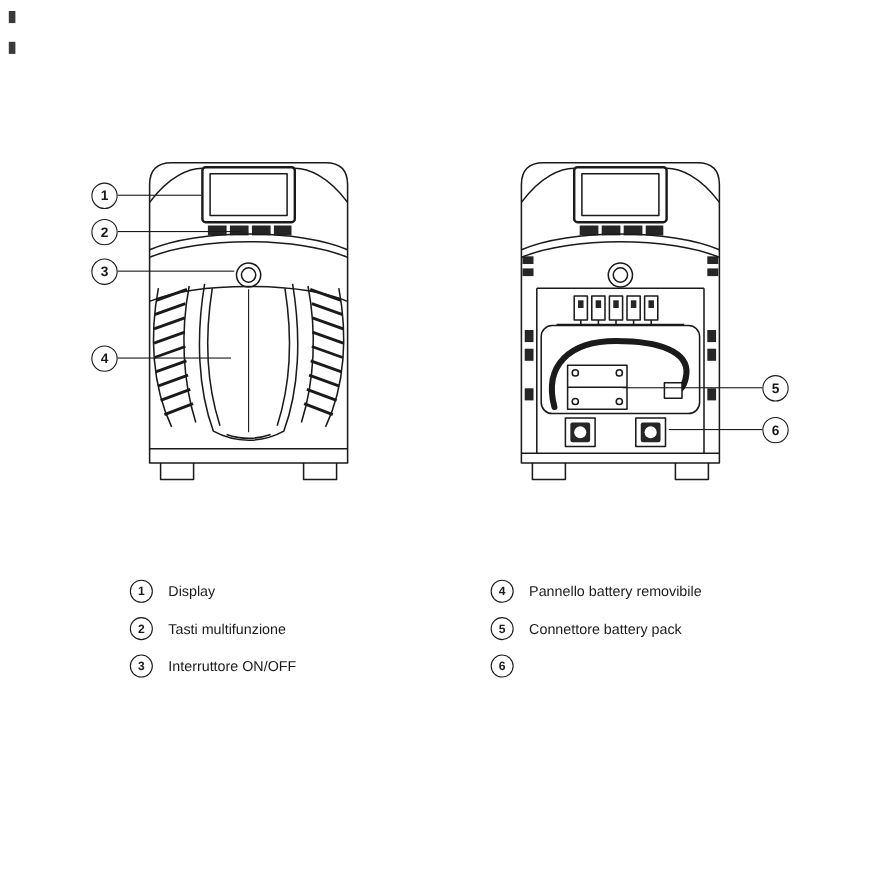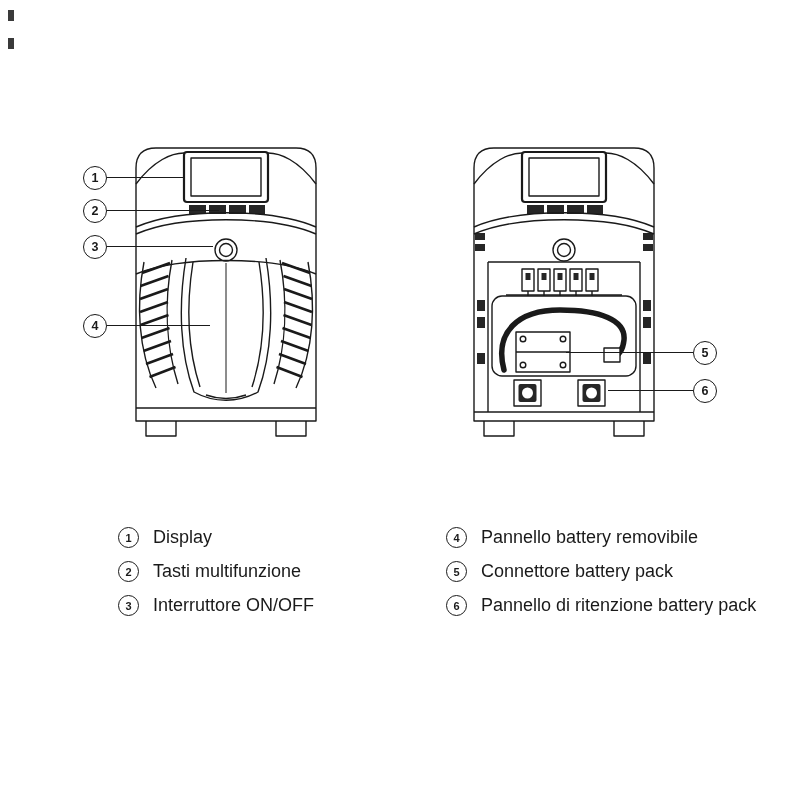--- a/index.html
+++ b/index.html
@@ -24,21 +24,21 @@
     display:flex; align-items:center; justify-content:center;
     font-size:12.5px; font-weight:bold; z-index:3;
   }
   .callout-line { position:absolute; height:0; border-top:1.4px solid #1a1a1a; z-index:2; }
   .legend-item { position:absolute; display:flex; align-items:center; gap:14px; }
   .badge {
     width:21px; height:21px; box-sizing:border-box; border:1.5px solid #1a1a1a;
     border-radius:50%; display:flex; align-items:center; justify-content:center;
     font-size:11px; font-weight:bold; flex:0 0 auto; background:#fff;
   }
-  .legend-label { font-size:18px; white-space:nowrap; }
+  .legend-label { font-size:13px; white-space:nowrap; }
   .artifact { position:absolute; background:#3a3a3a; }
 </style>
 </head>
 <body>
 
 <div class="page">
 
   <div class="artifact" style="left:8px; top:10px; width:6px; height:11px;"></div>
   <div class="artifact" style="left:8px; top:38px; width:6px; height:11px;"></div>
 
@@ -243,17 +243,16 @@
     <div class="legend-item" style="left:446px; top:527px;">
       <span class="badge">4</span>
       <span class="legend-label">Pannello battery removibile</span>
     </div>
     <div class="legend-item" style="left:446px; top:561px;">
       <span class="badge">5</span>
       <span class="legend-label">Connettore battery pack</span>
     </div>
     <div class="legend-item" style="left:446px; top:595px;">
       <span class="badge">6</span>
-      <span class="legend-label">Pannello di ritenzione battery pack</span>
     </div>
   </div>
 
 </div>
 
 </body></html>

